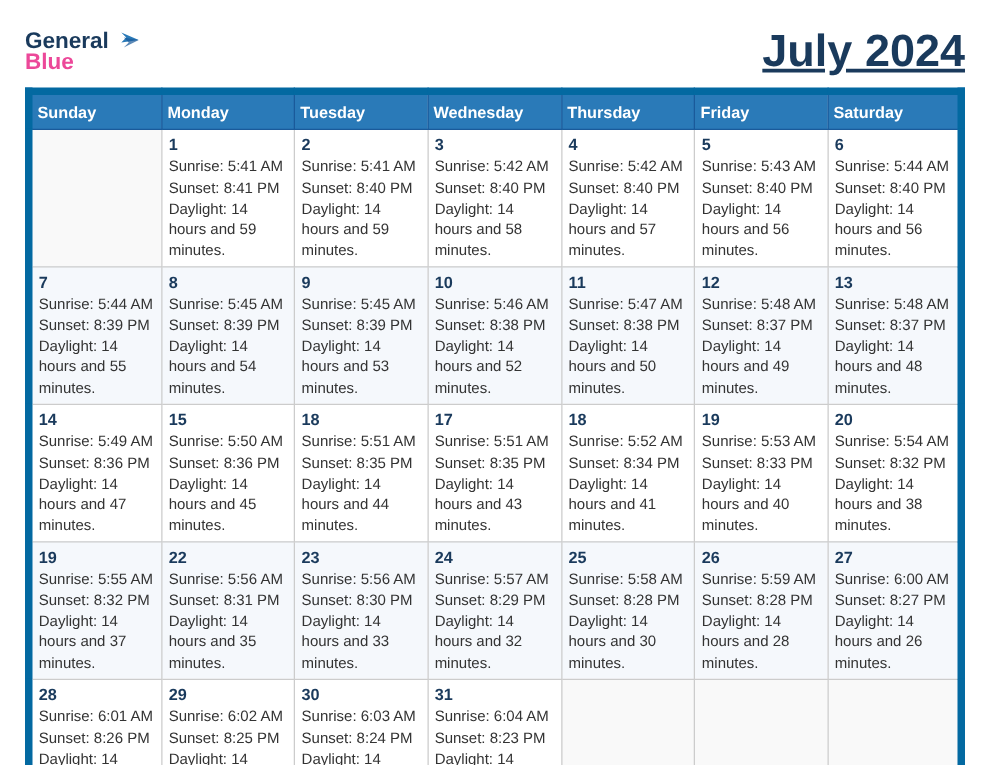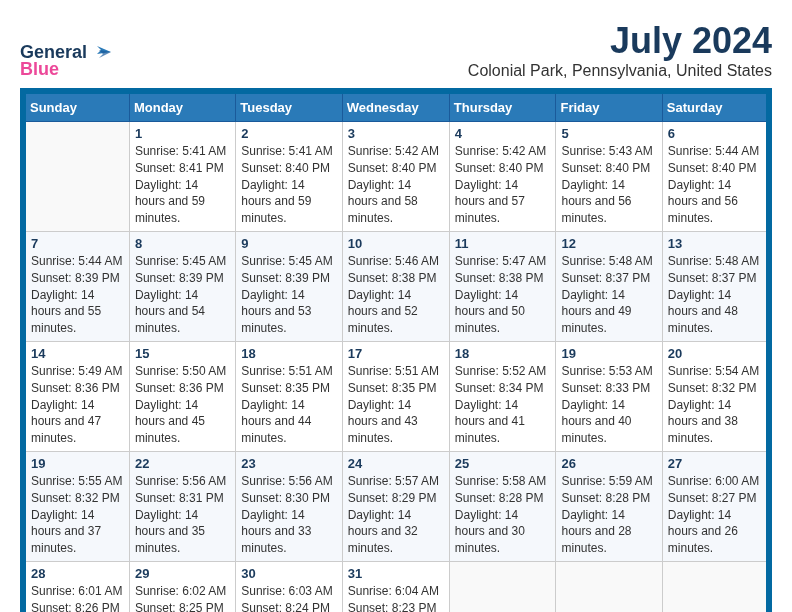--- a/index.html
+++ b/index.html
@@ -6,35 +6,36 @@
     body {
       font-family: Arial, sans-serif;
       background: #fff;
       width: 792px;
       min-height: 612px;
       padding: 20px;
     }
     .header-area {
       display: flex;
       justify-content: space-between;
-      align-items: flex-end;
+      align-items: center;
       margin-bottom: 8px;
     }
     .logo {
       display: flex;
       flex-direction: column;
       align-items: flex-start;
     }
     .title-area {
       text-align: right;
     }
     .month-title {
       font-size: 36px;
       font-weight: bold;
       color: #1a3a5c;
+      text-decoration: underline;
     }
     .location-title {
       font-size: 16px;
       color: #333;
     }
     .calendar {
       width: 100%;
       border-collapse: collapse;
       border: 6px solid #0369a1;
     }
@@ -89,21 +90,20 @@
       <span style="font-size:18px;font-weight:bold;color:#1a3a5c;">General</span>
       <svg width="22" height="18" viewBox="0 0 22 18" style="margin-left:2px;">
         <polygon points="8,2 22,8 8,10 12,6" fill="#2a7ab8"></polygon>
         <polygon points="10,6 22,8 10,14 14,10" fill="#1a5a9a" opacity="0.7"></polygon>
       </svg>
     </div>
     <span style="font-size:18px;font-weight:bold;color:#ec4899;margin-top:-4px;">Blue</span>
   </div>
   <div class="title-area">
     <div class="month-title">July 2024</div>
-    <div class="location-title">Colonial Park, Pennsylvania, United States</div>
   </div>
 </div>
 
 <table class="calendar">
   <thead>
     <tr>
     <th>Sunday</th>
         <th>Monday</th>
         <th>Tuesday</th>
         <th>Wednesday</th>

